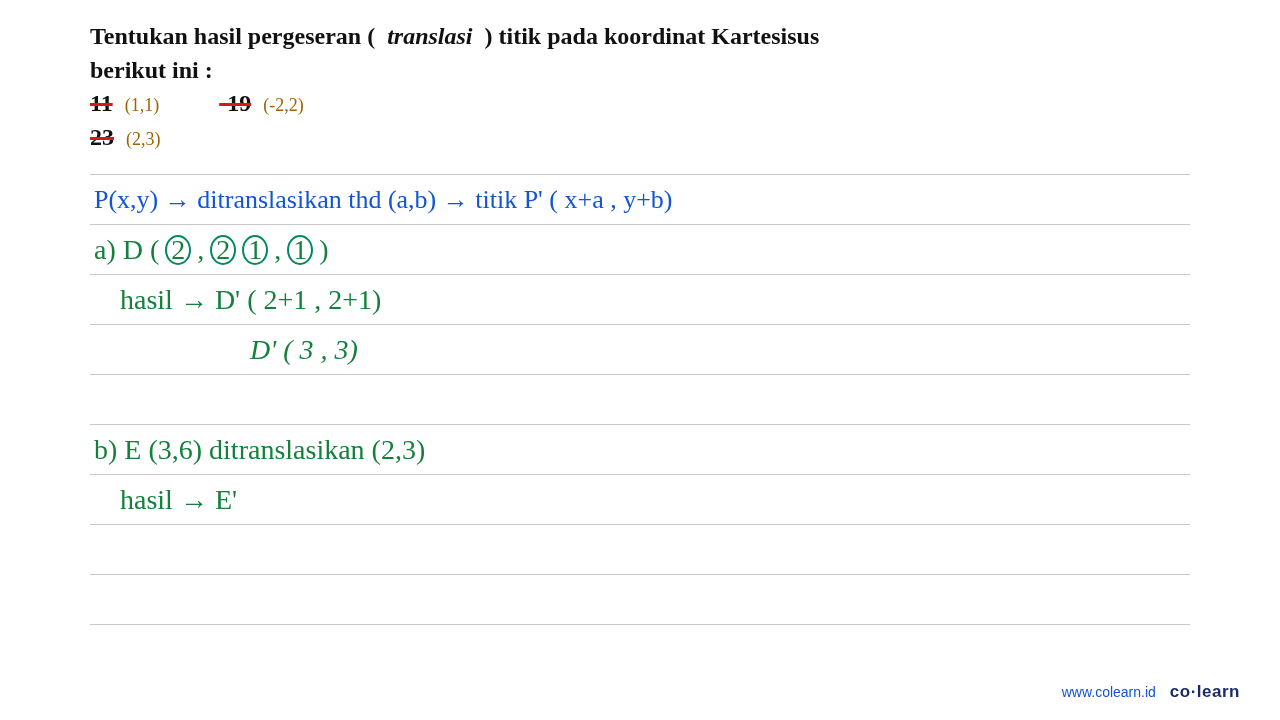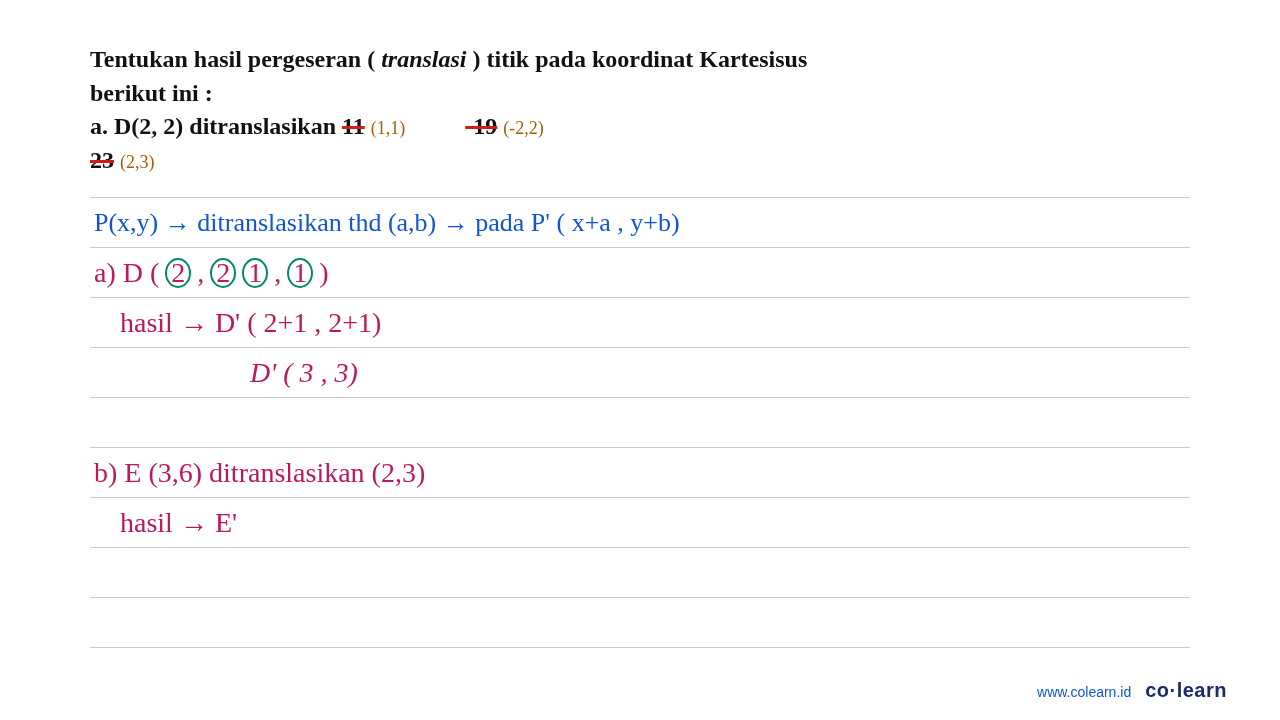--- a/index.html
+++ b/index.html
@@ -17,46 +17,46 @@
     padding: 20px 90px 0 90px;
     position: relative;
   }
   .printed {
     font-family: Georgia, "Times New Roman", serif;
     font-weight: 700;
     color: #111;
     font-size: 24px;
     line-height: 1.4;
   }
-  .printed .italic { font-style: italic; margin-top: 23px; }
+  .printed .italic { font-style: italic; }
   .row {
     display: flex;
     align-items: baseline;
-    gap: 6px;
+    gap: 12px;
     flex-wrap: nowrap;
   }
   .two-col {
     display: flex;
     gap: 60px;
   }
   .hand-red {
     font-family: Liberation Serif, serif;
     color: #a16207;
     font-size: 18px;
     font-weight: 400;
   }
   .hand-blue {
     font-family: "Comic Sans MS", "Segoe Script", cursive;
     color: #1155d6;
     font-size: 26px;
     font-weight: 400;
   }
   .hand-black {
     font-family: "Comic Sans MS", "Segoe Script", cursive;
-    color: #be185d;
+    color: #15803d;
     font-size: 28px;
     font-weight: 400;
   }
   .strike {
     text-decoration: line-through;
     text-decoration-color: #d11b1b;
     text-decoration-thickness: 3px;
     text-align: center;
   }
   .ruled {
@@ -78,73 +78,72 @@
     align-items: center;
     justify-content: center;
     border: 2.5px solid #008a5e;
     border-radius: 50%;
     width: 26px;
     height: 30px;
     line-height: 1;
   }
   .footer {
     position: absolute;
-    right: 53px;
+    right: 40px;
     bottom: 18px;
     display: flex;
     align-items: baseline;
     gap: 14px;
   }
   .footer .url {
     color: #1155d6;
     font-size: 14px;
     font-family: Arial, sans-serif;
   }
   .footer .brand {
     color: #1b2b6b;
-    font-size: 20px;
+    font-size: 17px;
     font-weight: 700;
     font-family: Arial, sans-serif;
     letter-spacing: 0.5px;
   }
 </style>
 </head>
 <body>
 
 <div class="page">
 
   <div class="printed">
     <div class="row">
       <span>Tentukan hasil pergeseran (</span>
         <span class="italic">translasi</span>
         <span>) titik pada koordinat Kartesisus</span>
     </div>
     <div>berikut ini :</div>
 
     <div class="two-col">
       <div class="row">
-        <span>a. D(2, 2) ditranslasikan </span>
         <span class="strike">11</span>
         <span class="hand-red">(1,1)</span>
       </div>
       <div class="row">
         <span class="strike">-19</span>
         <span class="hand-red">(-2,2)</span>
       </div>
     </div>
 
     <div class="row">
       <span class="strike">23</span>
       <span class="hand-red">(2,3)</span>
     </div>
   </div>
 
   <div class="ruled">
     <div class="rule-line">
-      <span class="hand-blue">P(x,y) → ditranslasikan thd (a,b) → pada P' ( x+a , y+b)</span>
+      <span class="hand-blue">P(x,y) → ditranslasikan thd (a,b) → titik P' ( x+a , y+b)</span>
     </div>
 
     <div class="rule-line">
       <span class="hand-black">a) D (</span>
       <span class="hand-black circle">2</span>
       <span class="hand-black">,</span>
       <span class="hand-black circle">2</span>
       <span class="hand-black circle">1</span>
       <span class="hand-black">,</span>
       <span class="hand-black circle">1</span>

